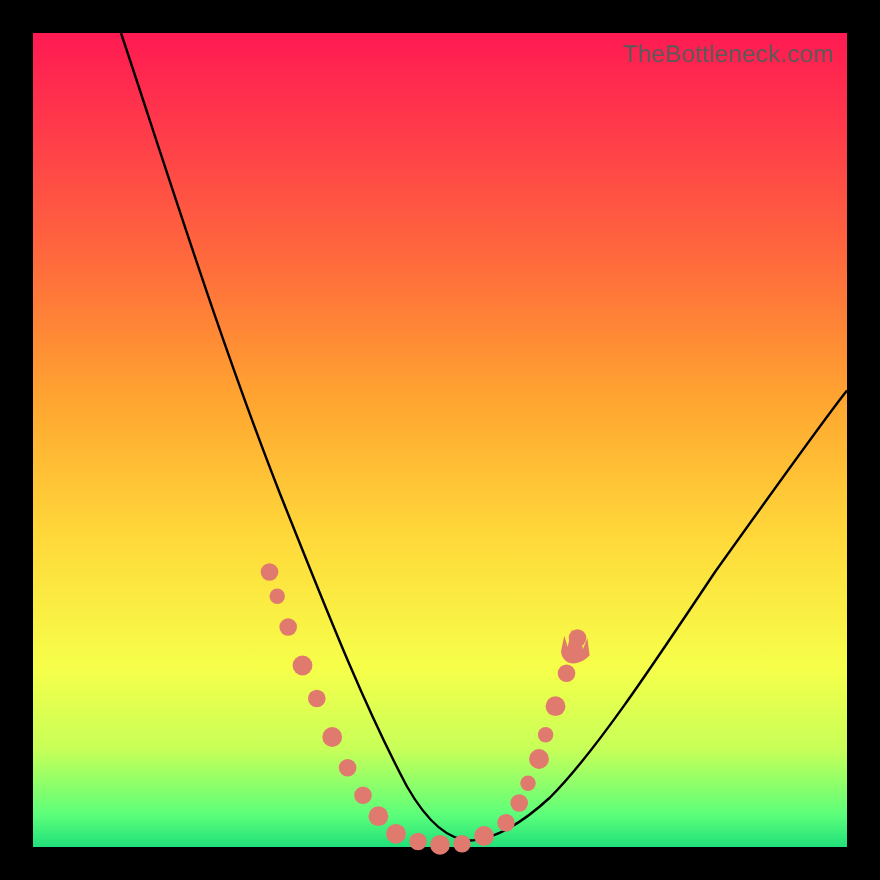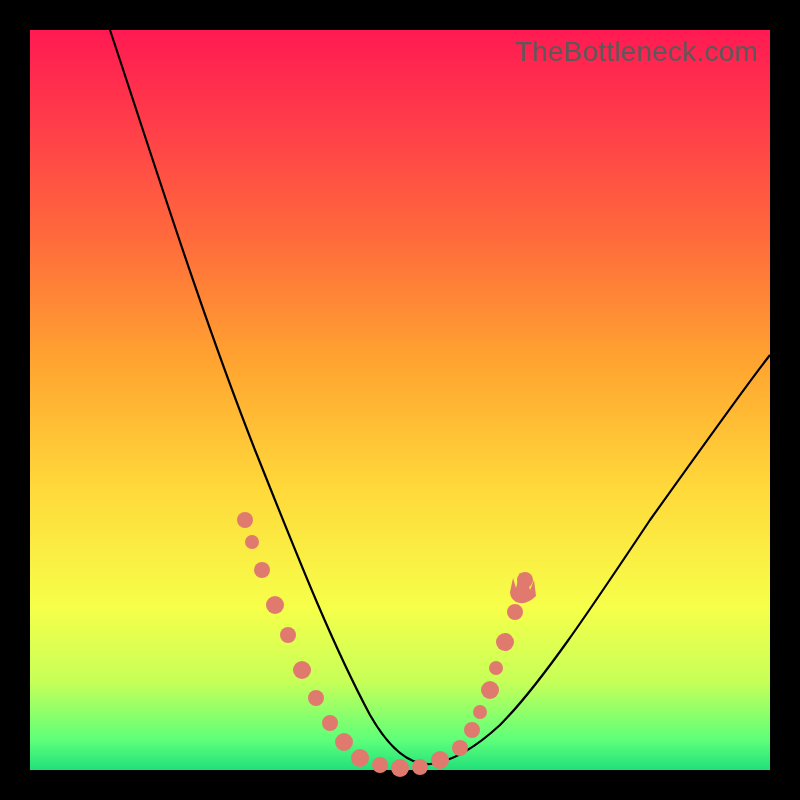--- a/index.html
+++ b/index.html
@@ -37,21 +37,21 @@
       #c7ff58 88%,
       #5dff7a 96%,
       #20e07a 100%
     );
   }
   .watermark {
     position: absolute;
     top: 6px;
     right: 12px;
     color: #5a5a5a;
-    font-size: 28px;
+    font-size: 22px;
     font-weight: 500;
     letter-spacing: 0.2px;
     user-select: none;
   }
   svg.curve {
     position: absolute;
     left: 0;
     top: 0;
     width: 740px;
     height: 740px;

